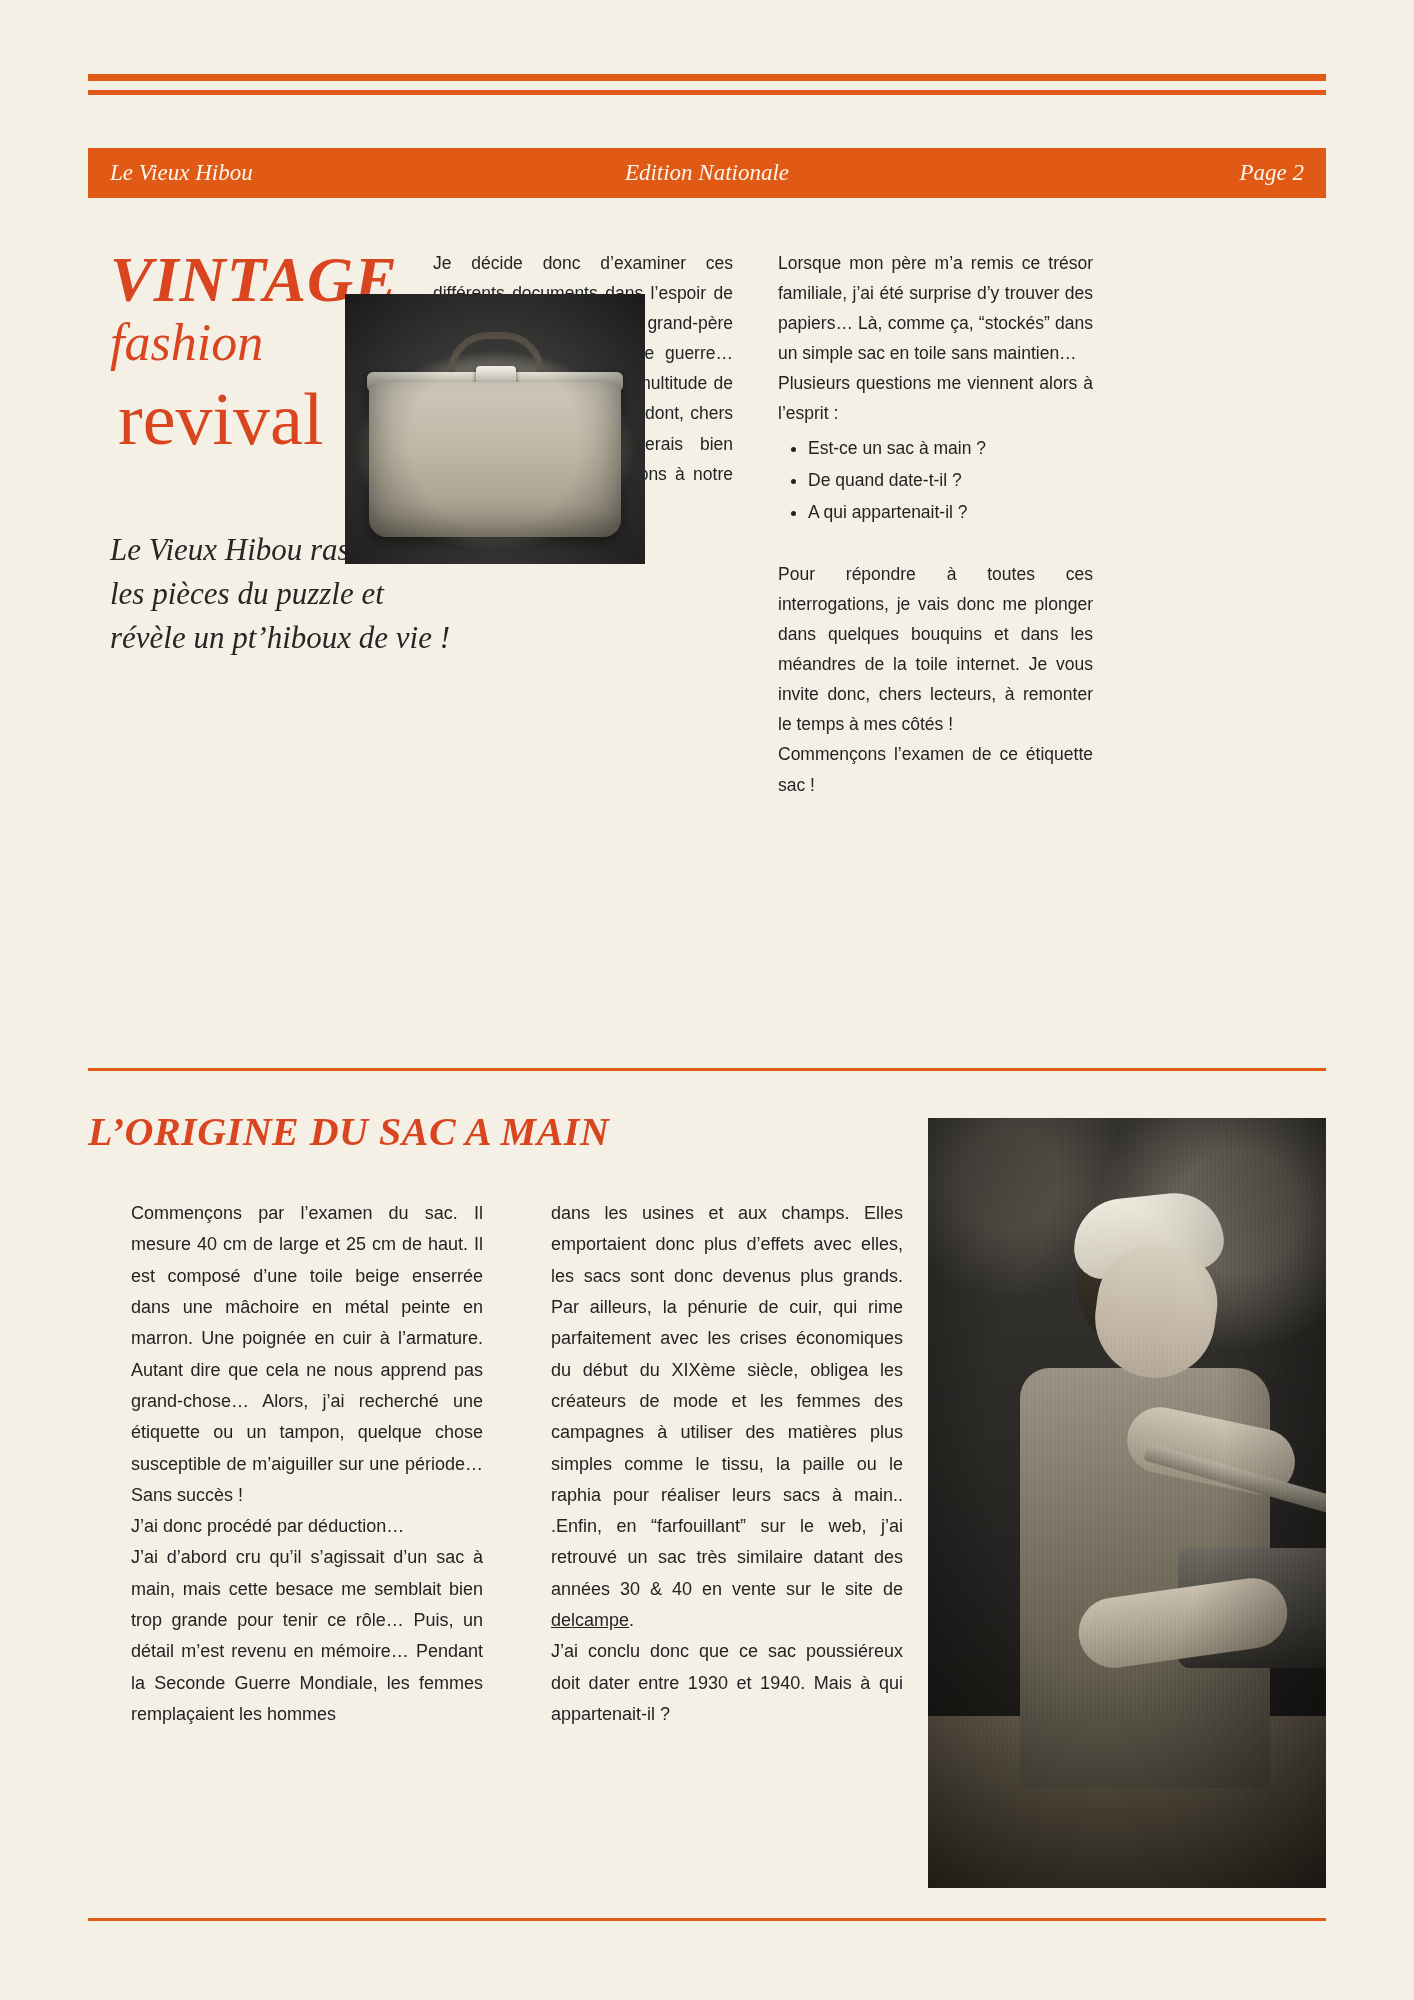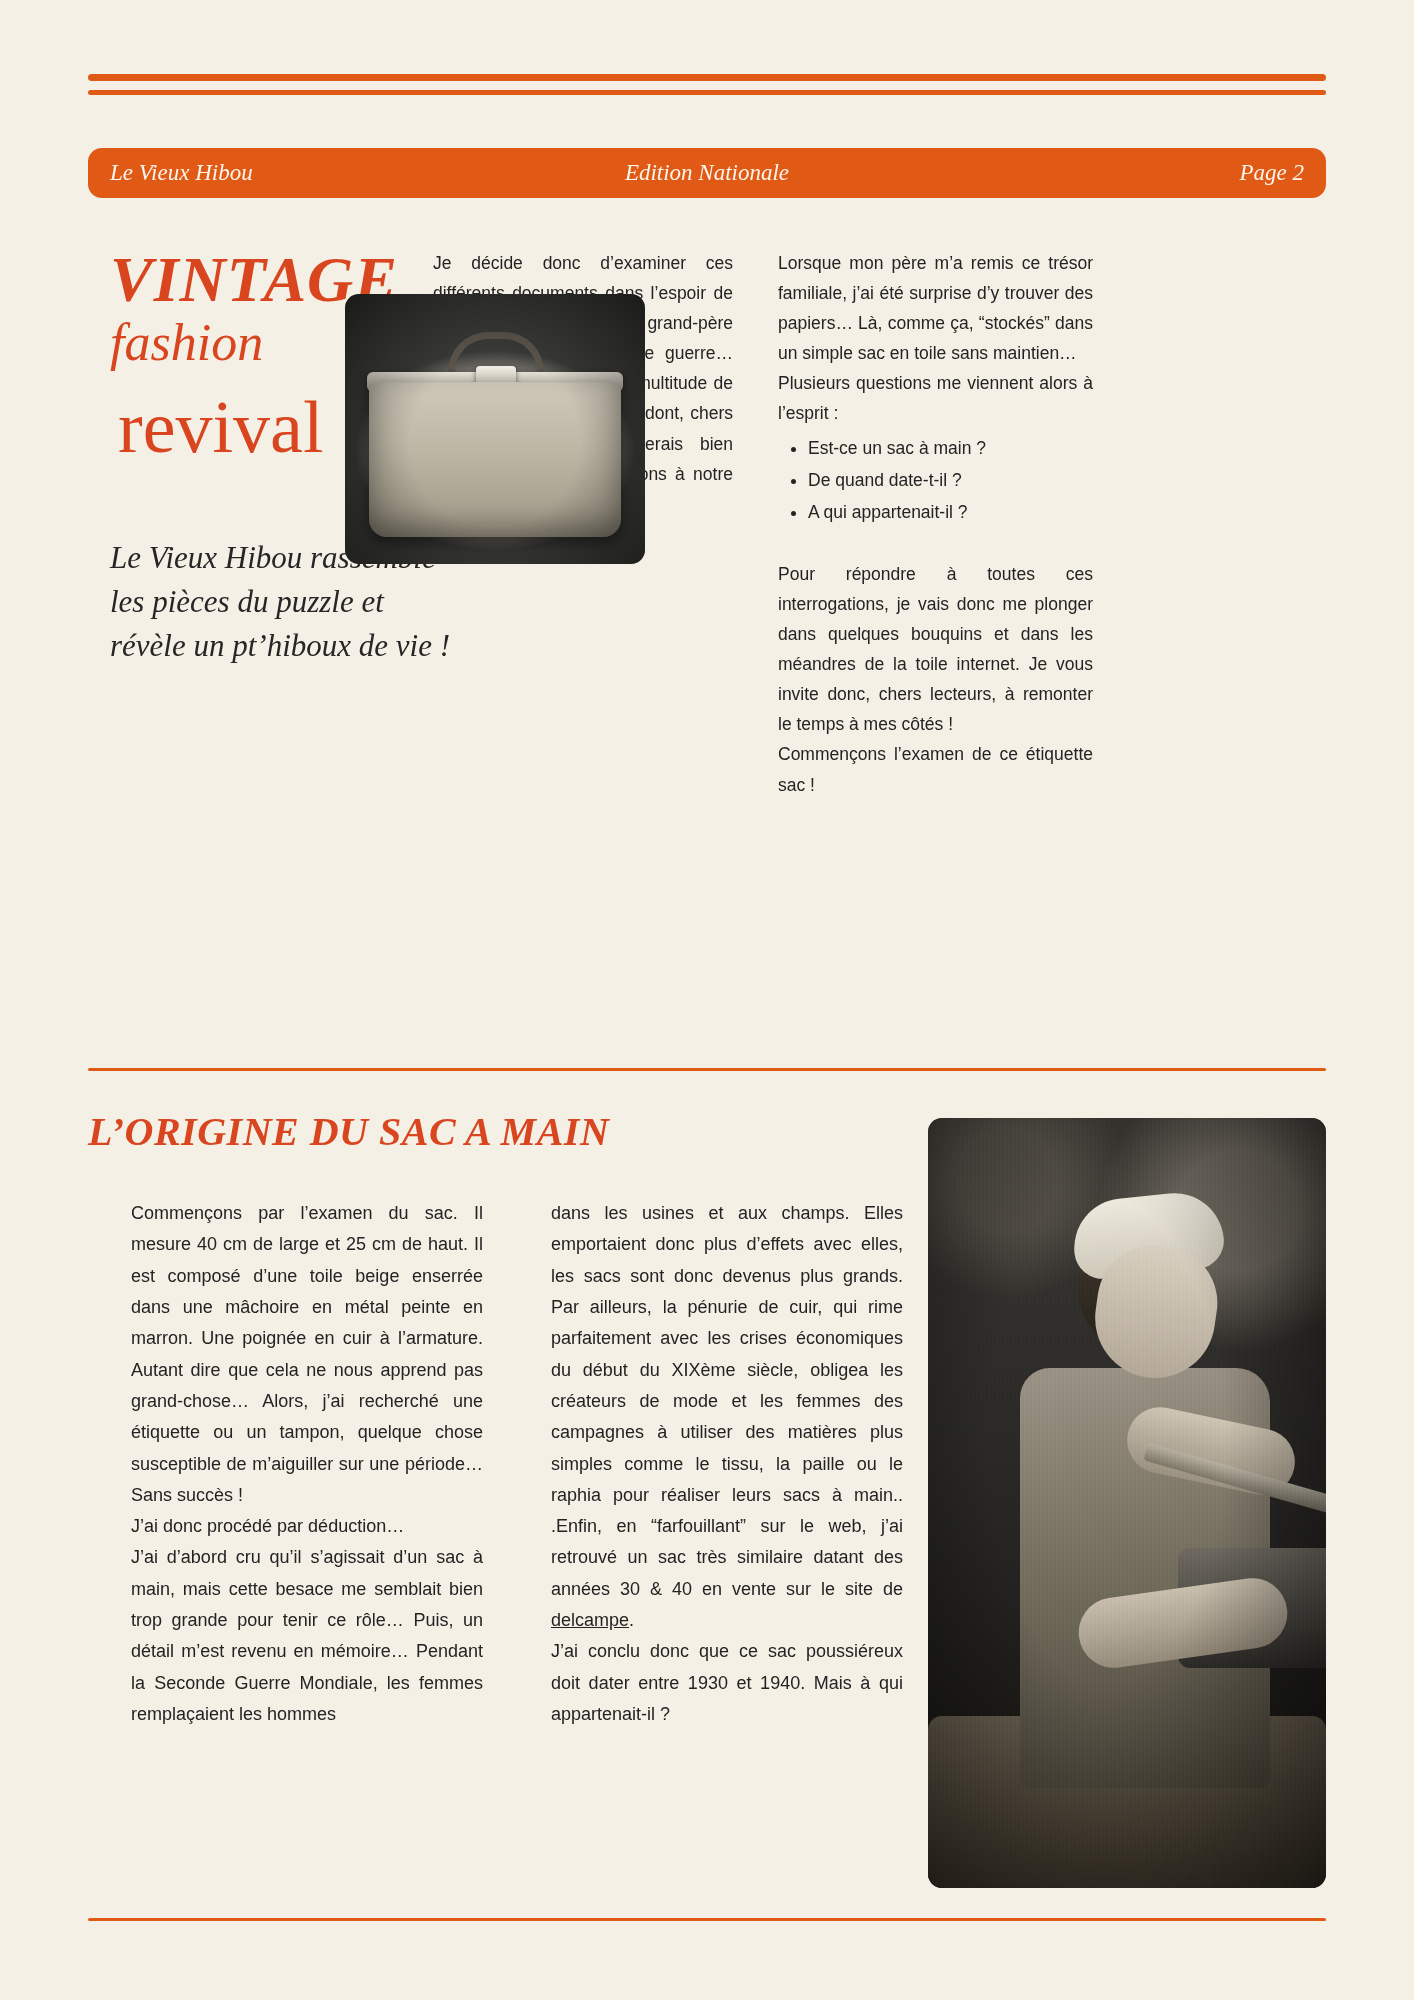--- a/index.html
+++ b/index.html
@@ -1,15 +1,15 @@
 <!DOCTYPE html>
 <html><head>
 <meta charset="utf-8">
 <style>
-  * { box-sizing: border-box; border-radius: 14px; }
+  * { box-sizing: border-box; }
   html, body { margin: 0; padding: 0; }
   body {
     width: 1414px;
     height: 2000px;
     background: #f5f0e6;
     font-family: "Liberation Sans", sans-serif;
     color: #2b2b2b;
     overflow: hidden;
   }
   .page {
@@ -87,21 +87,21 @@
     font-size: 52px;
     color: #d9451f;
     line-height: 1.05;
     margin: 4px 0 0 22px;
   }
   .title-line-3 {
     font-family: "Liberation Serif", serif;
     font-size: 74px;
     color: #d9451f;
     line-height: 1.05;
-    margin: 18px 0 0 30px;
+    margin: 10px 0 0 30px;
   }
   .subtitle {
     font-family: "Liberation Serif", serif;
     font-style: italic;
     font-size: 31px;
     line-height: 1.42;
     color: #262626;
     margin: 70px 0 0 22px;
     width: 355px;
   }

